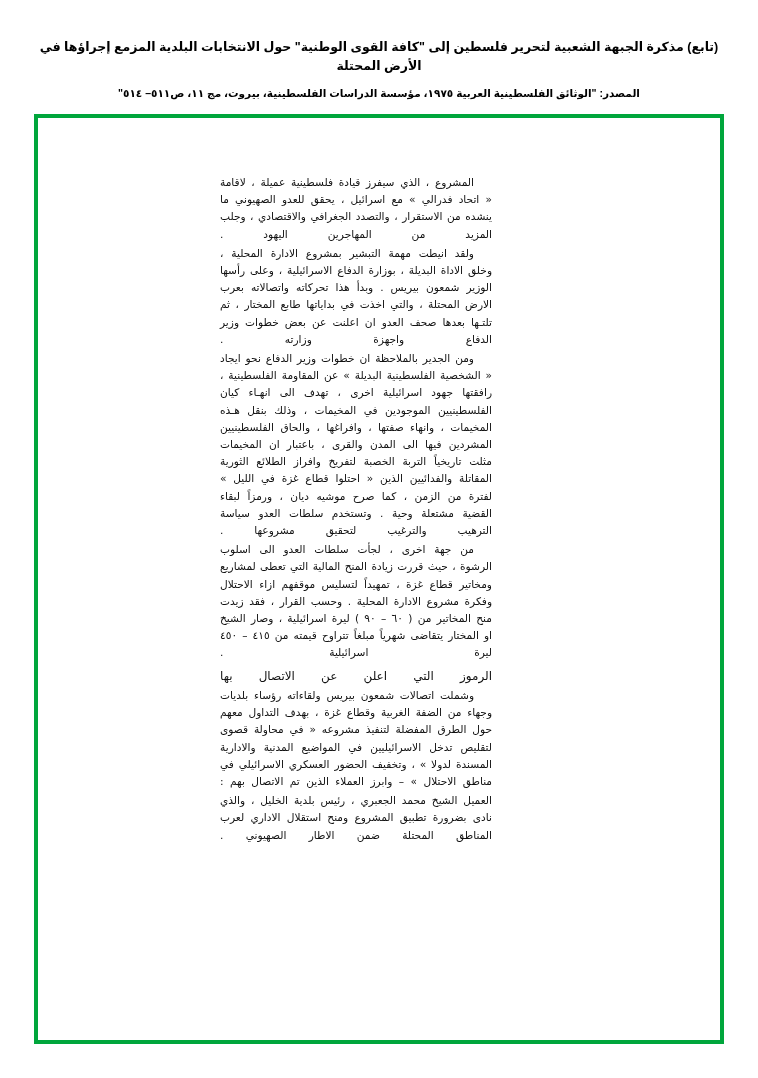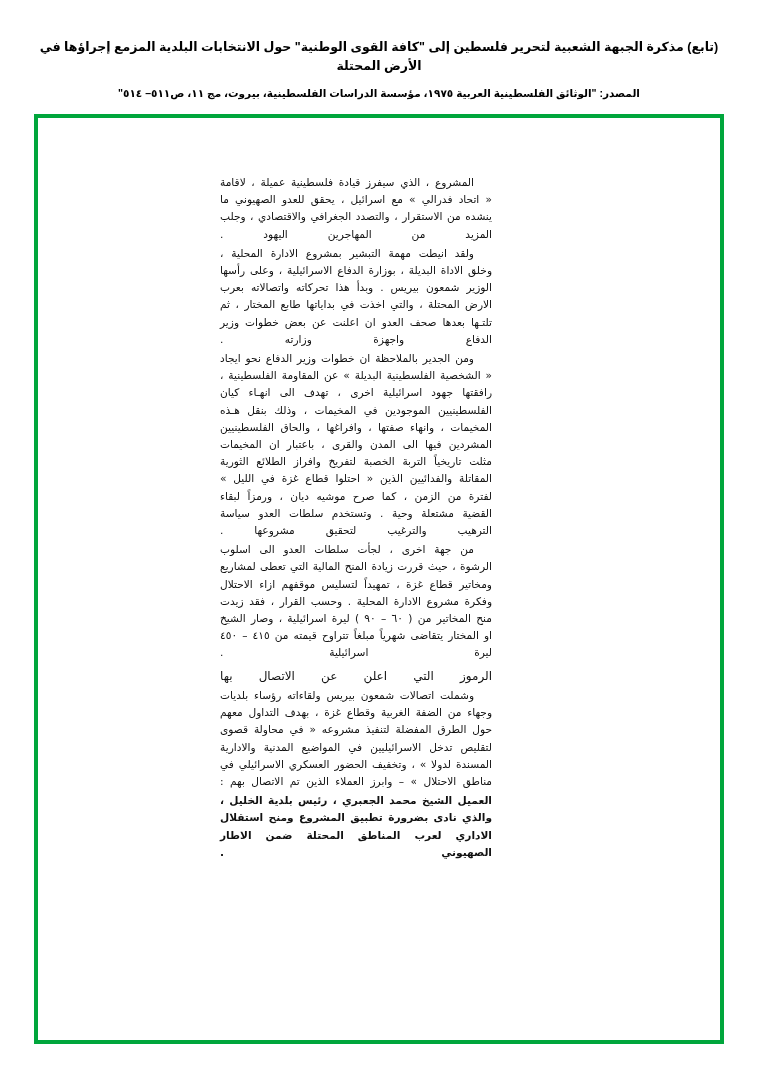--- a/index.html
+++ b/index.html
@@ -71,21 +71,20 @@
     line-height: 17.2px;
     margin: 0 0 2px 0;
     text-indent: 18px;
     direction: rtl;
     text-align: justify;
     word-spacing: 1px;
     color: #111;
   }
   .para.no-indent {
     text-indent: 0;
-    font-weight: bold;
   }
   .subhead {
     font-family: "DejaVu Sans", "Liberation Sans", sans-serif;
     font-size: 12px;
     line-height: 17.2px;
     margin: 6px 0 2px 0;
     text-align: center;
     direction: rtl;
     color: #111;
   }

